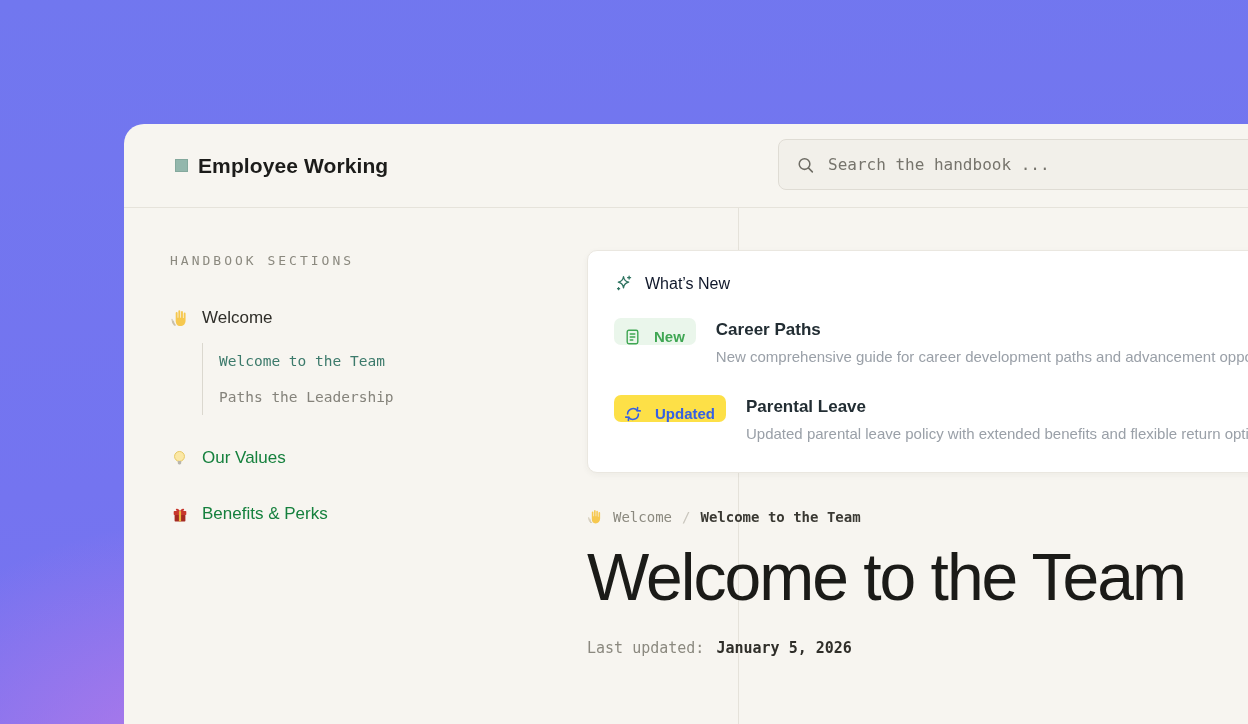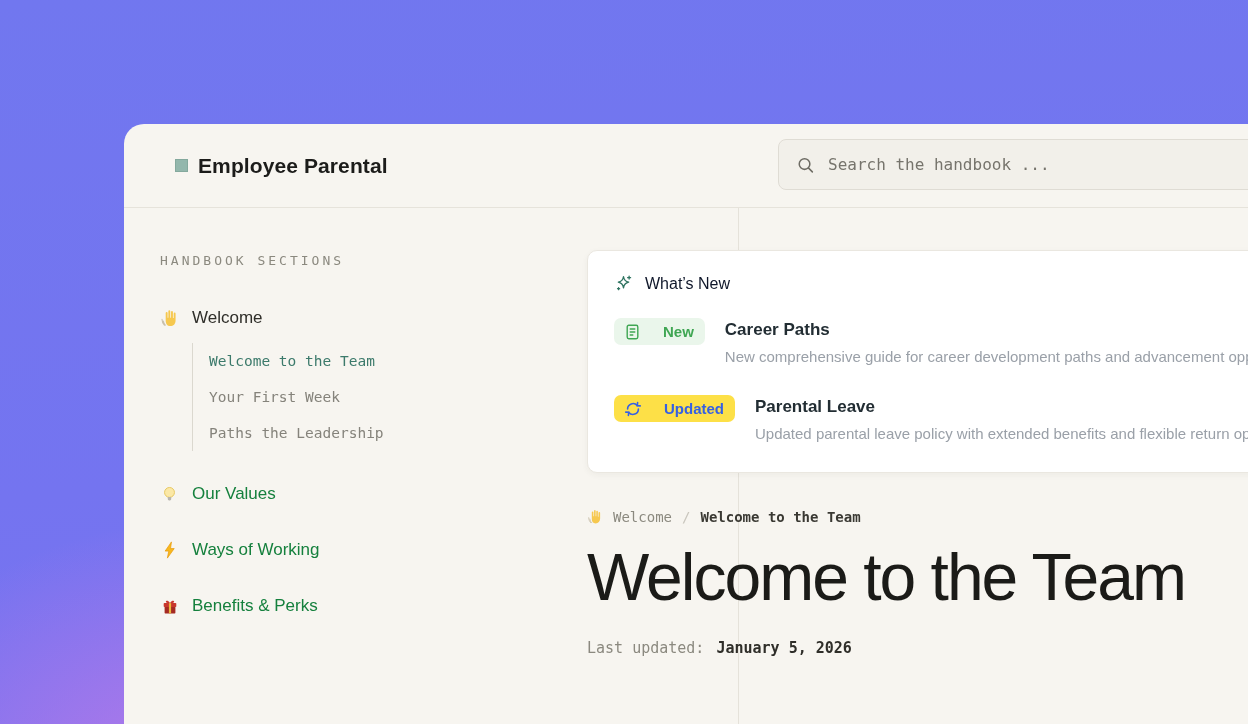--- a/index.html
+++ b/index.html
@@ -31,21 +31,21 @@
   .search-box input {
     flex:1; border:none; outline:none; background:transparent;
     font-family:"DejaVu Sans Mono", monospace; font-size:16px; color:#51504A;
   }
   .search-box input::placeholder { color:#76746C; opacity:1; }
 
   
   .vline { position:absolute; left:614px; top:84px; bottom:0; width:1px; background:#E5E2DA; z-index:1; }
 
   
-  .sidebar { position:absolute; left:36px; top:129px; width:380px; z-index:2; }
+  .sidebar { position:absolute; left:46px; top:129px; width:380px; z-index:2; }
   .sidebar-label { font-family:"DejaVu Sans Mono", monospace; font-size:13px;
                    letter-spacing:3px; color:#8B897F; margin-bottom:40px; }
   .nav-section { display:flex; align-items:center; gap:13px; font-size:17px;
                  color:#15803d; font-weight:500; cursor:pointer; }
   .nav-section.active { color:#2F2E29; }
   .nav-section + .nav-section { margin-top:36px; }
   .nav-icon { width:19px; height:19px; display:inline-flex; align-items:center; justify-content:center; flex:none; }
   .sub-list { margin:15px 0 33px 32px; border-left:1px solid #DBD8CF; padding-left:16px; }
   .sub-item { font-family:"DejaVu Sans Mono", monospace; font-size:14.5px;
               color:#85837B; padding:10px 0; cursor:pointer; }
@@ -56,21 +56,21 @@
 
   .whats-new {
     margin-top:42px; width:744px; background:#FFFFFF; border:1px solid #EAE7E0;
     border-radius:10px; box-shadow:0 2px 6px rgba(60,55,40,.05);
     padding:23px 26px 30px;
   }
   .wn-head { display:flex; align-items:center; gap:12px; margin-bottom:25px; }
   .wn-title { font-size:16px; font-weight:400; color:#0f172a; }
   .wn-item { display:flex; align-items:flex-start; gap:20px; cursor:pointer; }
   .wn-item + .wn-item { margin-top:30px; }
-  .badge { display:inline-flex; align-items:center; gap:23px; height:27px;
+  .badge { display:inline-flex; align-items:flex-end; gap:14px; height:27px;
            padding:0 11px; border-radius:7px; font-size:15px; font-weight:700;
            white-space:nowrap; flex:none; }
   .badge-new { background:#EAF6EB; color:#3FA653; }
   .badge-updated { background:#fde047; color:#3560E4; }
   .wn-item-title { font-size:17px; font-weight:700; color:#222D33; padding-top:2px; }
   .wn-item-desc { font-size:15px; color:#9AA0A8; margin-top:8px; white-space:nowrap; }
 
   .breadcrumb { margin-top:36px; display:flex; align-items:center; gap:10px;
                 font-family:"DejaVu Sans Mono", monospace; font-size:14px; }
   .crumb-section { color:#8B897F; }
@@ -86,21 +86,21 @@
   .meta-value { color:#2F2E29; font-weight:700;text-align:center; }
 </style>
 </head>
 <body>
 
 <div class="app-window">
 
   <div class="app-header">
     <div class="brand">
       <span class="brand-square"></span>
-      <span class="brand-title">Employee Parental</span>
+      <span class="brand-title">Employee Working</span>
     </div>
     <div class="search-box">
       <span class="nav-icon">
         <svg width="20" height="20" viewBox="0 0 20 20">
             <circle cx="9" cy="9" r="5.6" fill="none" stroke="#6E6C64" stroke-width="1.6"></circle>
             <line x1="13.3" y1="13.3" x2="17.2" y2="17.2" stroke="#6E6C64" stroke-width="1.6" stroke-linecap="round"></line>
           </svg>
       </span>
       <input type="text" placeholder="Search the handbook ..." style="">
     </div>
@@ -116,42 +116,33 @@
         <svg viewBox="0 0 20 20" width="19" height="19">
             <path fill="#F6C84F" d="M7 3.2c.6 0 1 .4 1 1v5h.8V2.4c0-.6.4-1 1-1s1 .4 1 1v6.8h.8V3.2c0-.6.4-1 1-1s1 .4 1 1v6.4h.8V4.8c0-.6.4-1 1-1s1 .4 1 1V12c0 3.6-2.3 6-5.6 6S6 15.6 6 12.1V4.2c0-.6.4-1 1-1z"></path>
             <path d="M3.6 12.6c.2 1.9.8 3.2 2 4.4M2.1 10.9c.1 2.6 1 4.6 2.5 6.2" stroke="#C9C0AC" stroke-width="1.1" fill="none" stroke-linecap="round"></path>
           </svg>
       </span>
       <span>Welcome</span>
     </div>
 
     <div class="sub-list">
       <div class="sub-item active">Welcome to the Team</div>
-      <div class="sub-item">Your First Week</div>
       <div class="sub-item">Paths the Leadership</div>
     </div>
 
     <div class="nav-section">
       <span class="nav-icon">
         <svg viewBox="0 0 20 20" width="19" height="19">
             <circle cx="10" cy="7.8" r="5.2" fill="#FBE8A6" stroke="#E6C65E" stroke-width="1"></circle>
             <path d="M8.2 12.6h3.6v2.2c0 .8-.6 1.4-1.4 1.4h-.8c-.8 0-1.4-.6-1.4-1.4z" fill="#B9B6AD"></path>
           </svg>
       </span>
       <span>Our Values</span>
     </div>
 
-    <div class="nav-section">
-      <span class="nav-icon">
-        <svg viewBox="0 0 20 20" width="18" height="18">
-            <path d="M11.6 1 4.6 11.2h4L7.1 19l7.6-10.6h-4.1z" fill="#F8B81E" stroke="#E89B0C" stroke-width=".8" stroke-linejoin="round"></path>
-          </svg>
-      </span>
-      <span>Ways of Working</span>
-    </div>
 
     <div class="nav-section">
       <span class="nav-icon">
         <svg viewBox="0 0 20 20" width="18" height="18">
             <path d="M10 6.6C8 3.6 5.4 3.9 5.4 5.3c0 1.4 2.6 1.6 4.6 1.3zm0 0c2 .3 4.6.1 4.6-1.3 0-1.4-2.6-1.7-4.6 1.3z" fill="#C8372D"></path>
             <rect x="3" y="6.8" width="14" height="4.2" rx=".8" fill="#C8372D"></rect>
             <rect x="4" y="11" width="12" height="7.2" rx=".8" fill="#A52A22"></rect>
             <rect x="8.8" y="6.8" width="2.4" height="11.4" fill="#E8B93F"></rect>
           </svg>
       </span>

